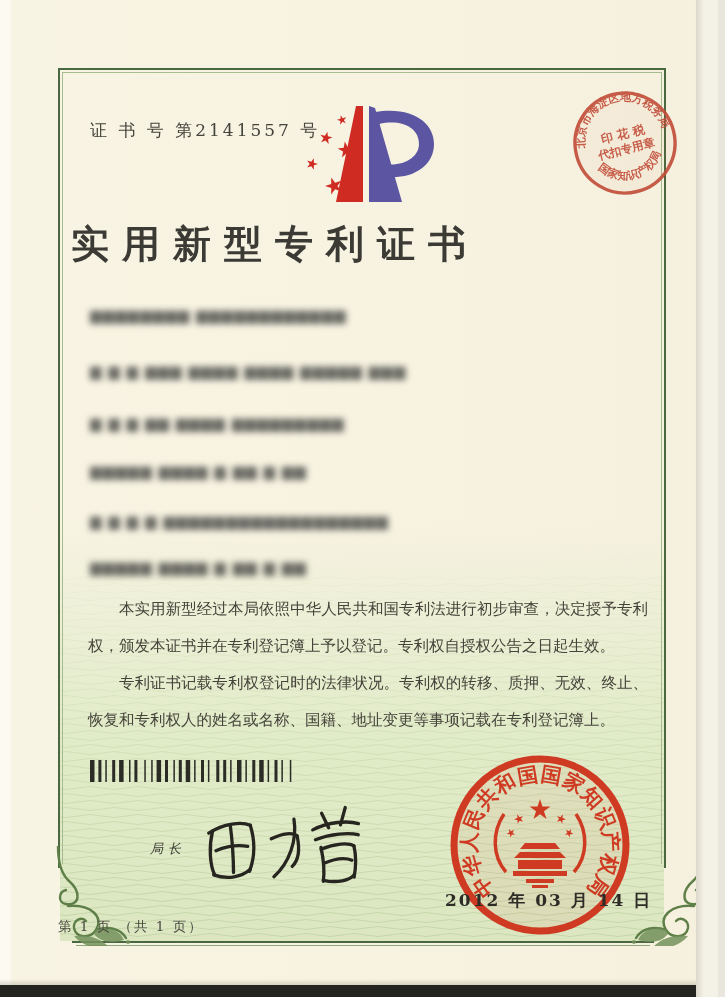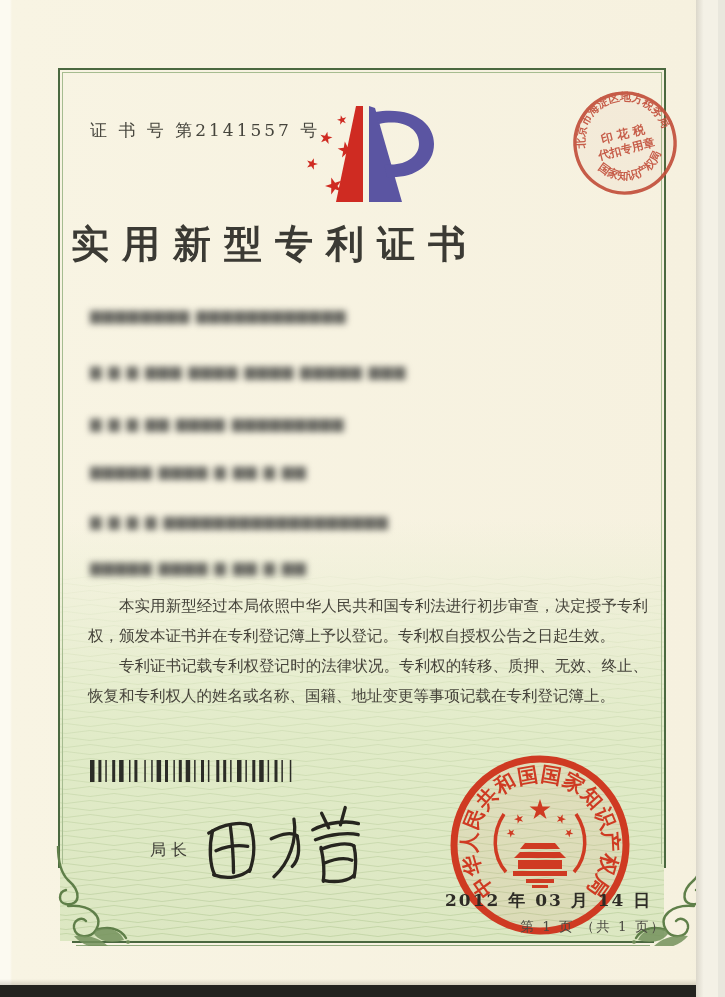--- a/index.html
+++ b/index.html
@@ -23,30 +23,30 @@
     position:absolute;left:60px;top:520px;width:604px;height:421px;overflow:hidden;
     background:linear-gradient(180deg,rgba(226,236,203,0) 0%,rgba(226,236,203,.45) 22%,#e1ebc8 52%,#dce7c2 100%);
   }
   .guilloche svg{position:absolute;left:0;top:0;}
   
   .cert-number{position:absolute;left:90px;top:119px;font-size:17px;letter-spacing:3px;color:#45443c;}
   .title{position:absolute;left:58px;top:219px;width:608px;
     font-size:38px;font-weight:600;letter-spacing:13px;color:#3b3a34;text-indent:13px;}
   .redacted{position:absolute;left:90px;font-size:15px;color:#6a6a64;filter:blur(3.4px);
     letter-spacing:1px;white-space:nowrap;font-family:"DejaVu Sans",sans-serif;}
-  .legal{position:absolute;left:88px;top:591px;width:560px;font-size:15.5px;line-height:30px;
+  .legal{position:absolute;left:88px;top:591px;width:560px;font-size:15.5px;line-height:37px;
     color:#45433a;text-align:justify;}
   .legal p{margin:0;text-indent:2em;}
   .barcode{position:absolute;left:90px;top:760px;}
-  .signer-label{position:absolute;left:150px;top:840px;font-size:16px;letter-spacing:5px;color:#3b3a33;}
+  .signer-label{position:absolute;left:150px;top:840px;font-size:13px;letter-spacing:5px;color:#3b3a33;font-style:italic;}
   .signature{position:absolute;left:198px;top:804px;}
   .seal{position:absolute;left:440px;top:748px;}
   .issue-date{position:absolute;left:445px;top:889px;font-size:17px;font-weight:bold;
     letter-spacing:2px;color:#2e2c26;white-space:nowrap;text-align:center;}
-  .footer{position:absolute;left:58px;top:918px;width:608px;text-align:right;
+  .footer{position:absolute;left:58px;top:918px;width:608px;text-align:left;
     font-size:13.5px;letter-spacing:2px;color:#4b4a42;}
   .tax-stamp{position:absolute;left:566px;top:84px;transform:rotate(-14deg);opacity:.92;}
   .logo{position:absolute;left:286px;top:98px;}
   .flourish{position:absolute;}
   .fl-left{left:50px;top:846px;}
   .fl-right{left:612px;top:846px;}
 </style>
 </head>
 <body>
 

